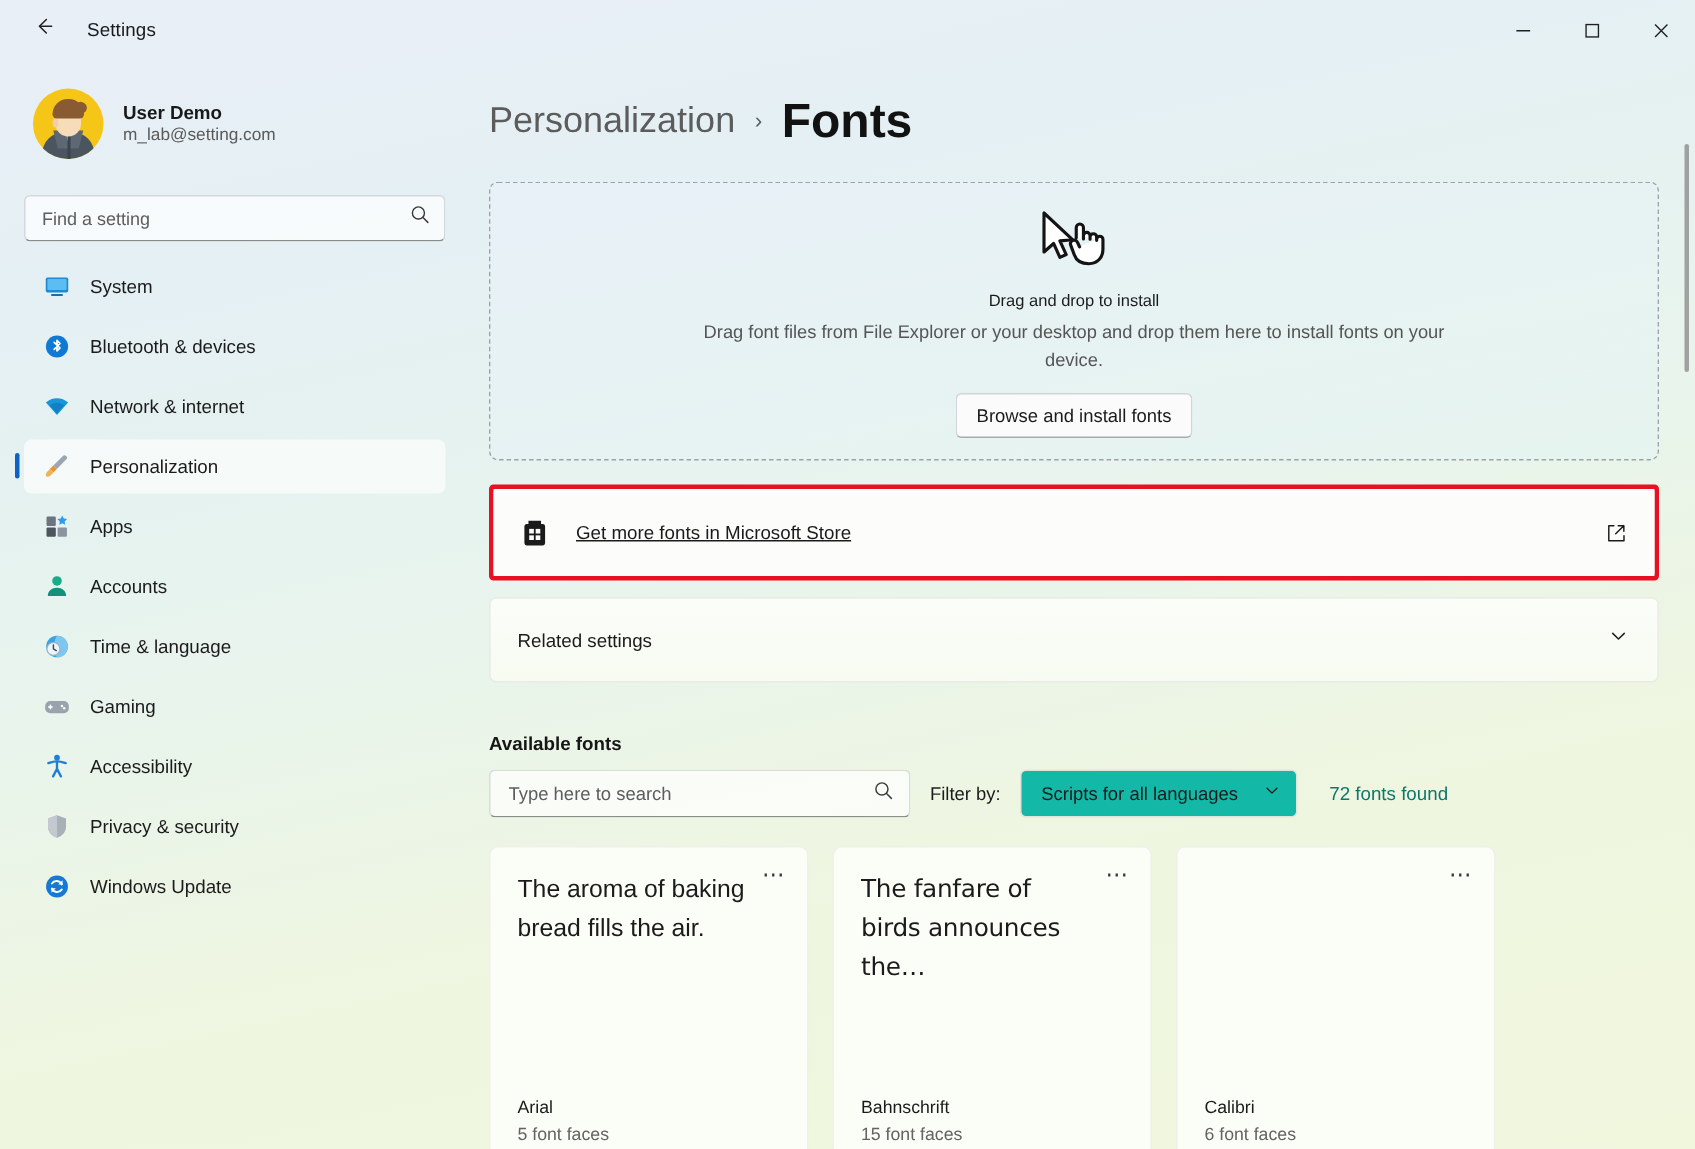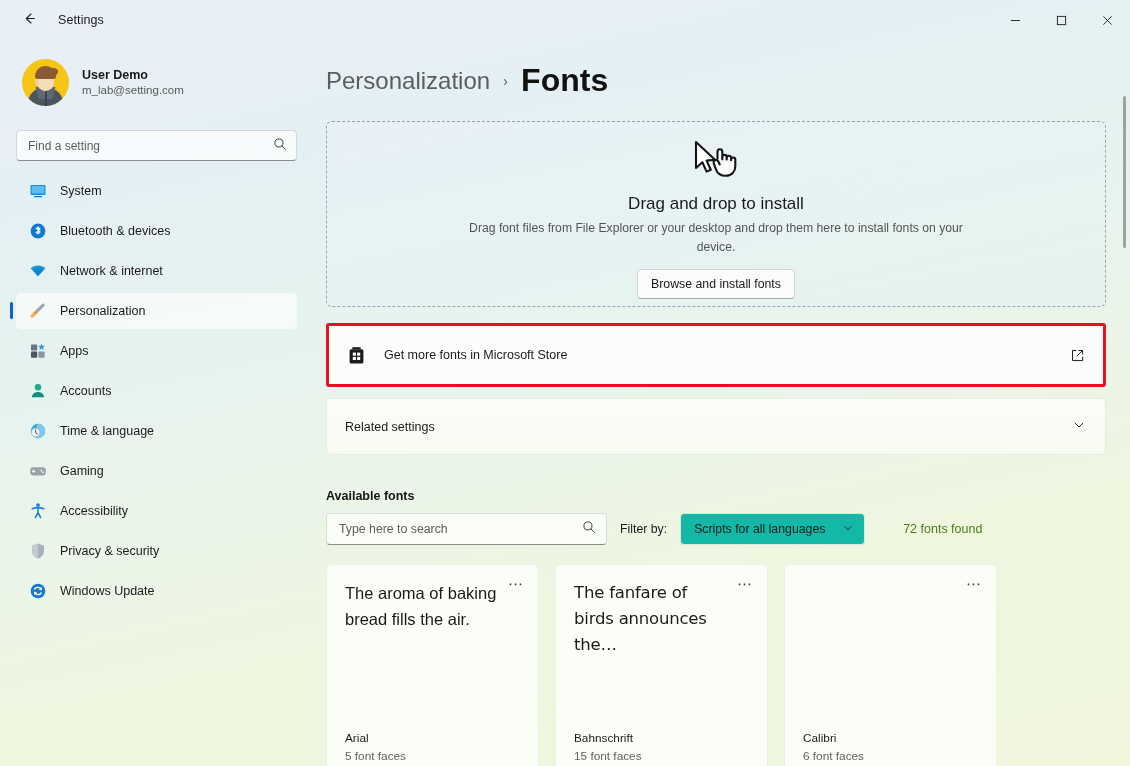--- a/index.html
+++ b/index.html
@@ -114,21 +114,21 @@
   .bc-sep { font-size: 15px; color: #5c5c5c; }
   .bc-current { font-size: 32px; font-weight: bold; color: #121212; }
 
   .drop-zone {
     margin-top: 22px; height: 186px;
     border: 1.4px dashed #9aa3ab; border-radius: 6px;
     background: linear-gradient(170deg, rgba(235,242,249,.55), rgba(226,243,242,.55));
     display: flex; flex-direction: column; align-items: center;
     padding-top: 16px;
   }
-  .dz-title { font-size: 17px; color: #1b1b1b; margin-top: 6px; }
+  .dz-title { font-size: 11px; color: #1b1b1b; margin-top: 6px; }
   .dz-sub {
     font-size: 12.2px; color: #555; text-align: center;
     margin-top: 5px; line-height: 19px; max-width: 520px;
   }
   .dz-btn {
     margin-top: 12px; height: 30px; padding: 0 13px;
     background: #fbfbfb; border: 1px solid #d2d4d7;
     border-bottom-color: #a8abae;
     border-radius: 4px; font-size: 12.3px; color: #1b1b1b;
     font-family: inherit; display:flex; align-items:center;
@@ -136,21 +136,21 @@
 
   .store-outline {
     margin-top: 16px; border: 3.5px solid #e81123; border-radius: 3px;
     padding: 0;
   }
   .card-row {
     background: #fcfdfb; border: 1px solid #eceee9;
     border-radius: 4px; height: 58px;
     display: flex; align-items: center; padding: 0 18px 0 17px;
   }
-  .store-outline .card-row { border-radius: 2px; border: none; height: 58px; }
+  .store-outline .card-row { border-radius: 2px; border: none; height: 58px; text-decoration: underline; }
   .store-ico {
     width: 21px; height: 21px; flex: 0 0 21px; position: relative; margin-right: 17px;
   }
   .store-label { font-size: 12.5px; color: #1b1b1b; }
   .ext-link { margin-left: auto; width: 15px; height: 15px; }
 
   .related-card {
     margin-top: 11px; background: linear-gradient(180deg,#fbfdf9,#f7fbf1);
     border: 1px solid #e9ece5; border-radius: 5px;
     height: 57px; display: flex; align-items: center;
@@ -178,21 +178,21 @@
   }
   .font-search input::placeholder { color: #5d5d5d; }
   .filter-label { font-size: 12.3px; color: #1b1b1b; }
   .dropdown {
     height: 32px; min-width: 185px; background: #14b8a6;
     border: 1px solid #e1e4dd; border-radius: 4px;
     display: flex; align-items: center; padding: 0 10px 0 13px; gap: 10px;
   }
   .dd-value { font-size: 12.3px; color: #1b1b1b; }
   .dd-chev { margin-left: auto; }
-  .found-count { font-size: 12.5px; color: #4d7c0f; margin-left: 25px; }
+  .found-count { font-size: 12.5px; color: #0f766e; margin-left: 8px; }
 
   .font-grid {
     margin-top: 19px; display: flex; gap: 16px;
   }
   .font-card {
     width: 213px; height: 210px;
     background: #fbfdf7; border: 1px solid #eef1e8;
     border-radius: 6px; padding: 15px 14px 0 18px;
     position: relative; overflow: hidden;
   }

